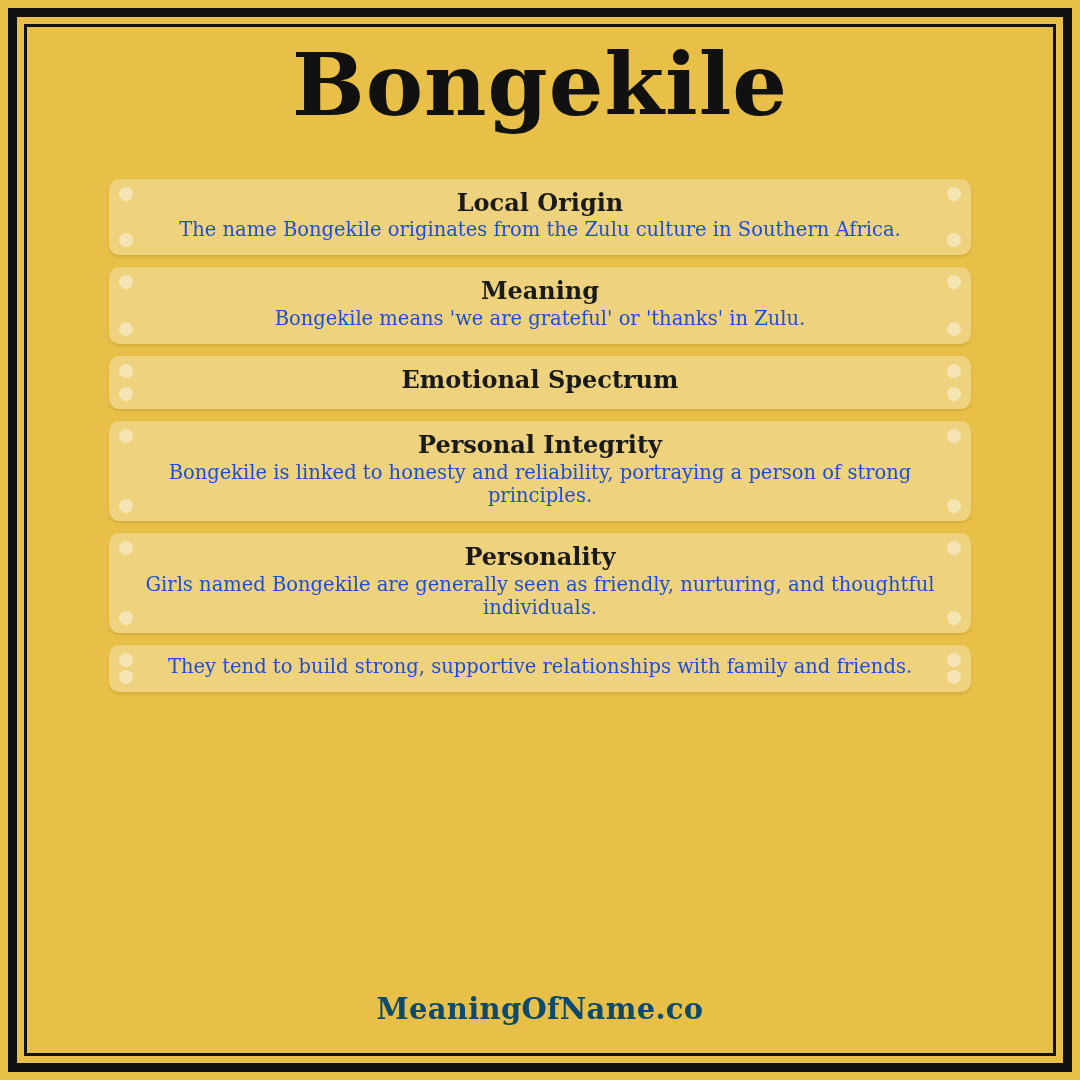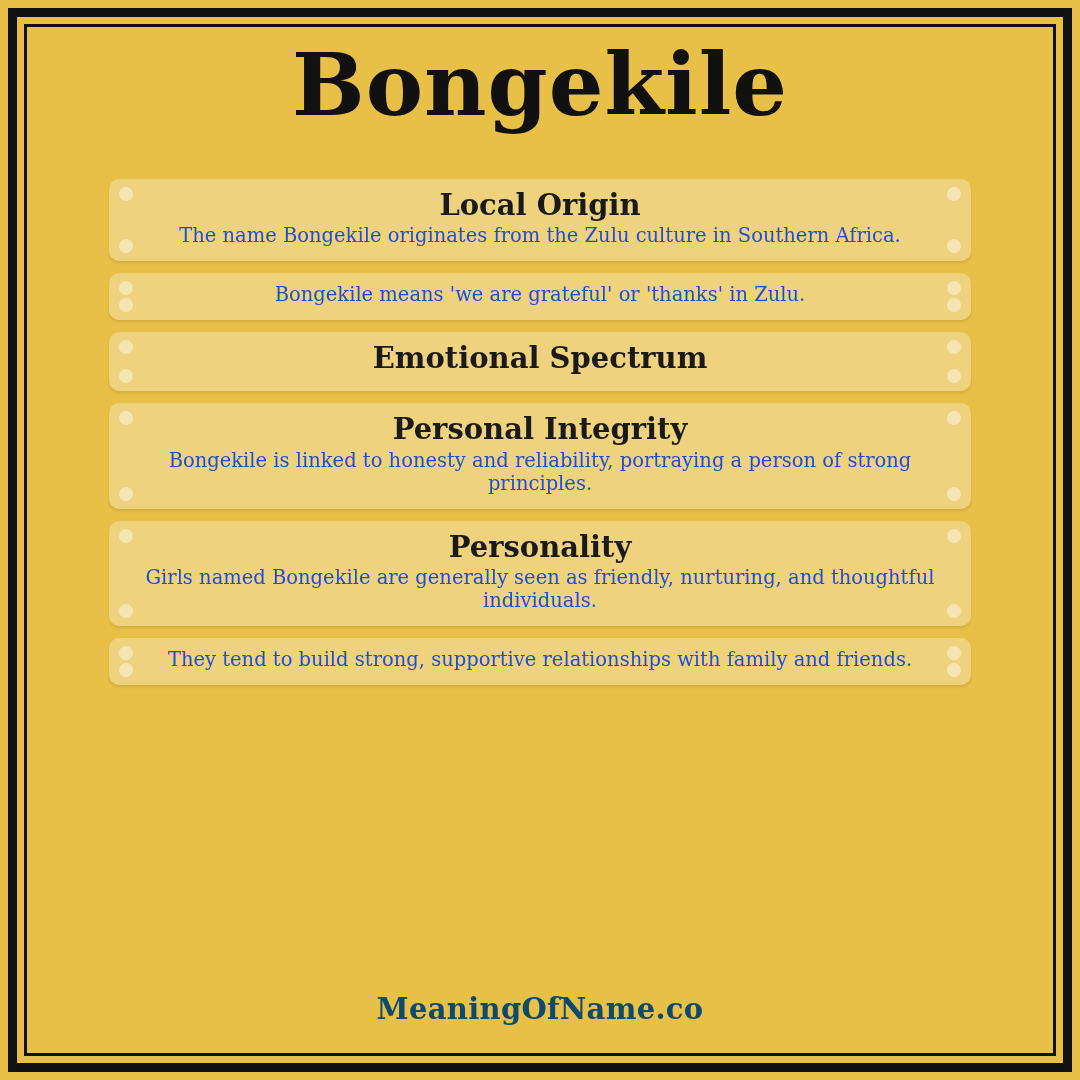--- a/index.html
+++ b/index.html
@@ -99,21 +99,21 @@
     height: 14px;
     border-radius: 50%;
     background: rgba(255, 255, 255, 0.42);
     bottom: 8px;
   }
   .card .dot-bl { left: 10px; }
   .card .dot-br { right: 10px; }
 
   .card-title {
     text-align: center;
-    font-size: 29px;
+    font-size: 24px;
     font-weight: bold;
     color: #1a1a1a;
     line-height: 1.15;
     margin-bottom: 2px;
   }
   .card-text {
     text-align: center;
     font-size: 19.5px;
     color: #1d4ed8;
     line-height: 1.18;
@@ -154,20 +154,21 @@
       <div class="card">
         <span class="dot-bl"></span>
         <span class="dot-br"></span>
         <div class="card-title">Local Origin</div>
         <div class="card-text">The name Bongekile originates from the Zulu culture in Southern Africa.</div>
       </div>
 
       <div class="card">
         <span class="dot-bl"></span>
         <span class="dot-br"></span>
+        <div class="card-title">Meaning</div>
         <div class="card-text">Bongekile means 'we are grateful' or 'thanks' in Zulu.</div>
       </div>
 
       <div class="card">
         <span class="dot-bl"></span>
         <span class="dot-br"></span>
         <div class="card-title">Emotional Spectrum</div>
       </div>
 
       <div class="card">

